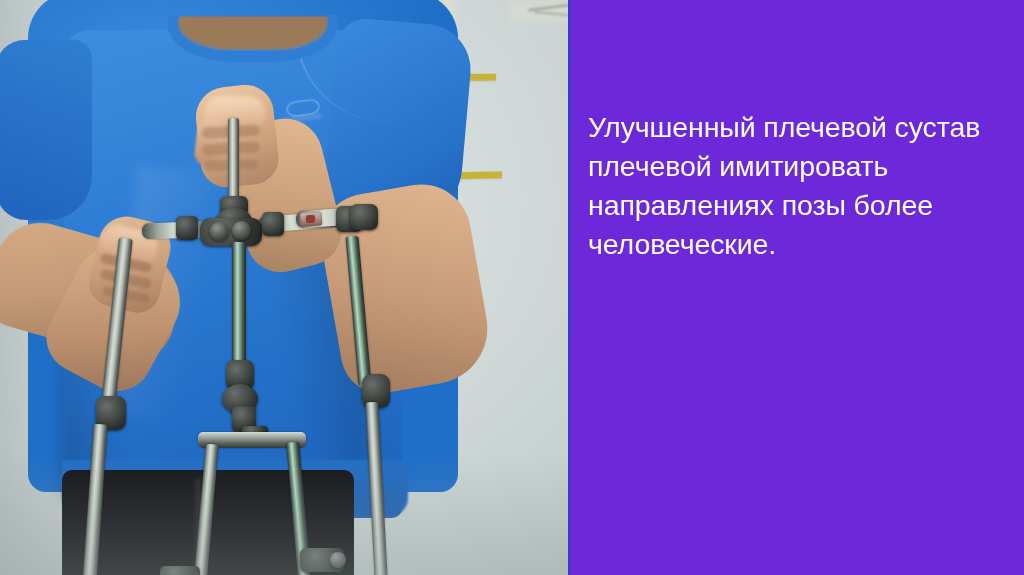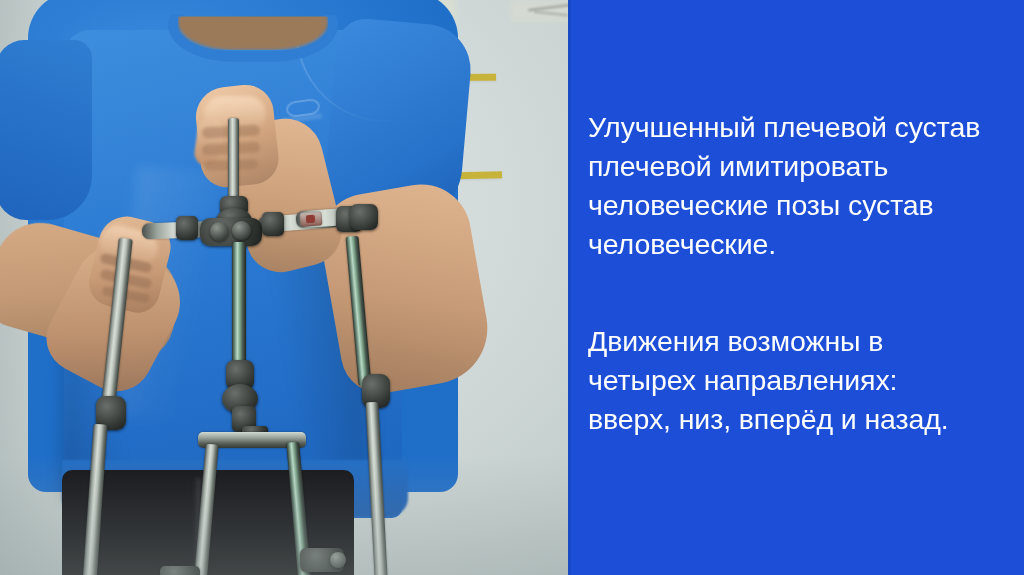--- a/index.html
+++ b/index.html
@@ -296,21 +296,21 @@
   .frame-leg-l{ left:200px; top:444px; width:13px; height:132px; transform:rotate(5deg);}
   .frame-leg-r{ left:292px; top:442px; width:13px; height:134px; transform:rotate(-5deg);}
   .frame-foot{ left:300px; top:548px; width:44px; height:24px; border-radius:6px;}
   .frame-foot-pin{ left:330px; top:552px; width:16px; height:16px; border-radius:50%;
      background:radial-gradient(circle at 35% 30%, #9aa19a, #474d48 70%, #23271f 100%);}
   .frame-foot-2{ left:160px; top:566px; width:40px; height:18px; border-radius:5px;}
 
   
   #panel{
     position:absolute; left:568px; top:0; width:456px; height:575px;
-    background:#1d4ed8;
+    background:#6d28d9;
   }
   .panel-edge{
     position:absolute; left:0; top:0; width:3px; height:575px;
     background:rgba(20,70,180,.5);
   }
   .txtblock{ position:absolute; left:20px; width:416px; color:#ffffff; }
   .txtblock p{
     font-family:"Liberation Sans", sans-serif;
     font-size:28.5px;
     line-height:39px;
@@ -421,24 +421,19 @@
 
     <div class="wall-shade-bot"></div>
   </div>
 
   <div id="panel">
     <div class="panel-edge"></div>
 
     <div class="txtblock" id="block-1">
       <p>Улучшенный плечевой сустав</p>
       <p>плечевой имитировать</p>
-      <p>человеческие позы сустав</p>
+      <p>направлениях позы более</p>
       <p>человеческие.</p>
     </div>
 
-    <div class="txtblock" id="block-2">
-      <p>Движения возможны в</p>
-      <p>четырех направлениях:</p>
-      <p>вверх, низ, вперёд и назад.</p>
-    </div>
   </div>
 
 </div>
 
 </body></html>

